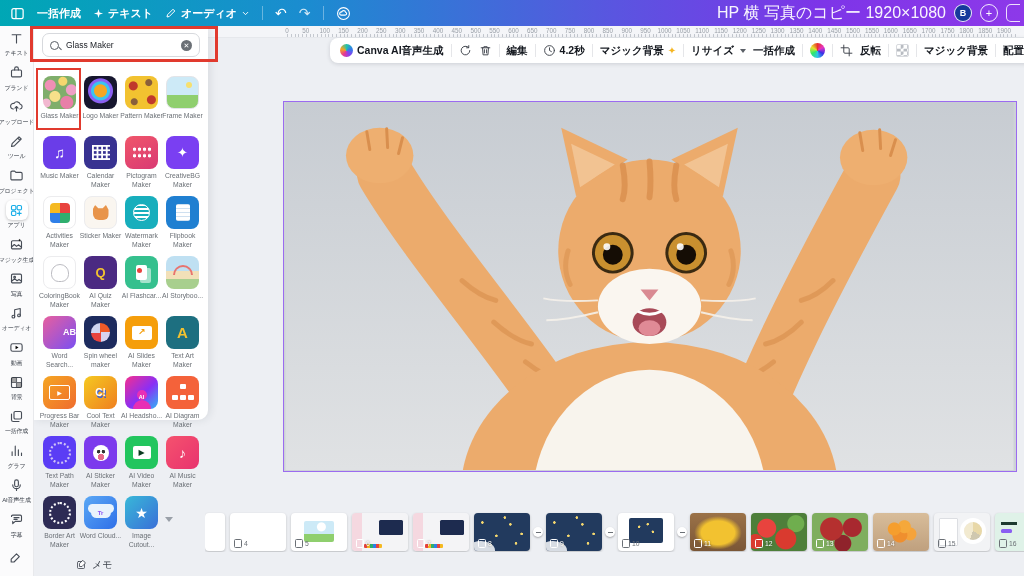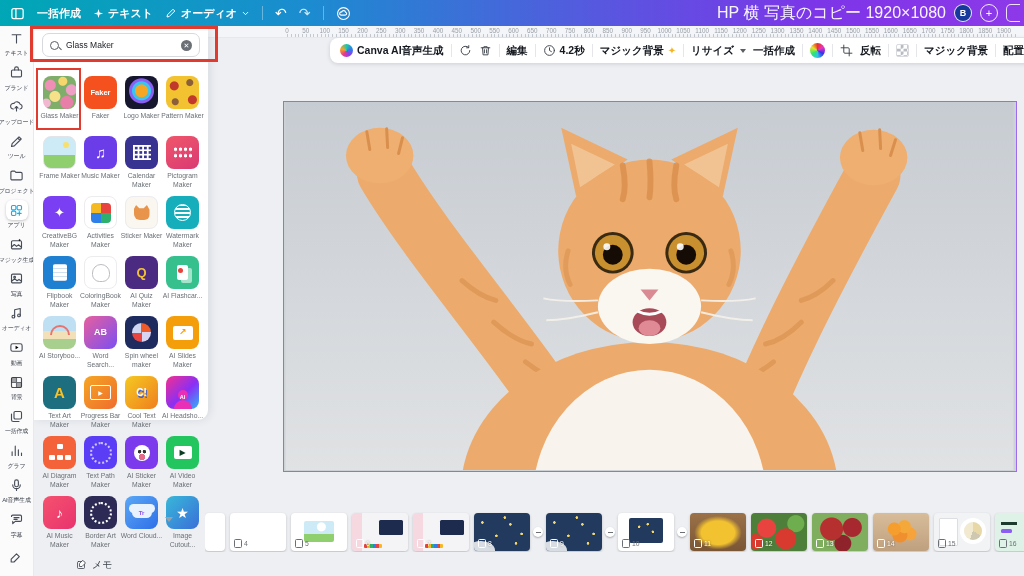--- a/index.html
+++ b/index.html
@@ -75,21 +75,21 @@
   .i-flipbook{background:#1f7fd1;}
   .i-flipbook::after{content:"";width:14px;height:17px;border-radius:2px;background-color:#fff;background-image:linear-gradient(#cfe0f0 1px,transparent 1px);background-size:100% 4px;}
   .i-coloring{background:#fff;border:1px solid #ececee;}
   .i-coloring::after{content:"";width:16px;height:16px;border:1.5px solid #bcbcc2;border-radius:50% 50% 42% 42%;}
   .i-quiz{background:#4b2a82;} .i-quiz .tile-glyph{color:#f2c230;font-size:13px;}
   .i-flashcard{background:#35c08e;}
   .i-flashcard::after{content:"";width:11px;height:15px;background:#fff;border-radius:2px;box-shadow:4px 3px 0 rgba(255,255,255,.55);}
   .i-flashcard::before{content:"";position:absolute;z-index:2;width:5px;height:5px;border-radius:50%;background:#e8433e;transform:translate(-2px,-2px);}
   .i-storybook{background:linear-gradient(180deg,#bfe0f2 0 45%,#f2e0b8 45% 70%,#a8cf8e 70%);}
   .i-storybook::after{content:"";width:16px;height:8px;border:2.5px solid #e8736e;border-bottom:none;border-radius:10px 10px 0 0;margin-top:-5px;}
-  .i-wordsearch{background:linear-gradient(135deg,#e85f9e,#7a4ff2);} .i-wordsearch .tile-glyph{font-size:9px;}
+  .i-wordsearch{background:linear-gradient(135deg,#e85f9e,#7a4ff2);justify-content:flex-end;} .i-wordsearch .tile-glyph{font-size:9px;}
   .i-spinwheel{background:#1d2b5e;}
   .i-spinwheel::after{content:"";width:19px;height:19px;border-radius:50%;background:conic-gradient(#f05a28 0 25%,#d8d3f0 0 50%,#e8433e 0 75%,#cfd6f2 0);}
   .i-slides{background:#f59e0b;}
   .i-slides::after{content:"";position:absolute;width:20px;height:14px;border-radius:2px;background:#fff;}
   .i-slides .tile-glyph{color:#f59e0b;font-size:9px;}
   .i-textart{background:#1d6f80;} .i-textart .tile-glyph{color:#f2c230;font-size:15px;}
   .i-progress{background:linear-gradient(135deg,#f5a623,#ef6c2e);}
   .i-progress::after{content:"";position:absolute;width:19px;height:13px;border:1.5px solid #fff;border-radius:2px;}
   .i-progress .tile-glyph{font-size:6px;}
   .i-cooltext{background:linear-gradient(135deg,#f5c921,#ef7f1f);}
@@ -444,26 +444,20 @@
   <aside id="panel">
     <div id="searchbox">
       <span class="search-glass"></span>
       <input type="text" value="Glass Maker" style="">
       <span class="clear-btn">✕</span>
     </div>
     <div id="appgrid">
         <div class="tile">
           <div class="tile-icon i-glass"></div>
           <div class="tile-label">Glass Maker</div>
-        </div>
-        <div class="tile">
-          <div class="tile-icon i-faker">
-            <span class="tile-glyph">Faker</span>
-          </div>
-          <div class="tile-label">Faker</div>
         </div>
         <div class="tile">
           <div class="tile-icon i-logo"></div>
           <div class="tile-label">Logo Maker</div>
         </div>
         <div class="tile">
           <div class="tile-icon i-pattern"></div>
           <div class="tile-label">Pattern Maker</div>
         </div>
         <div class="tile">

